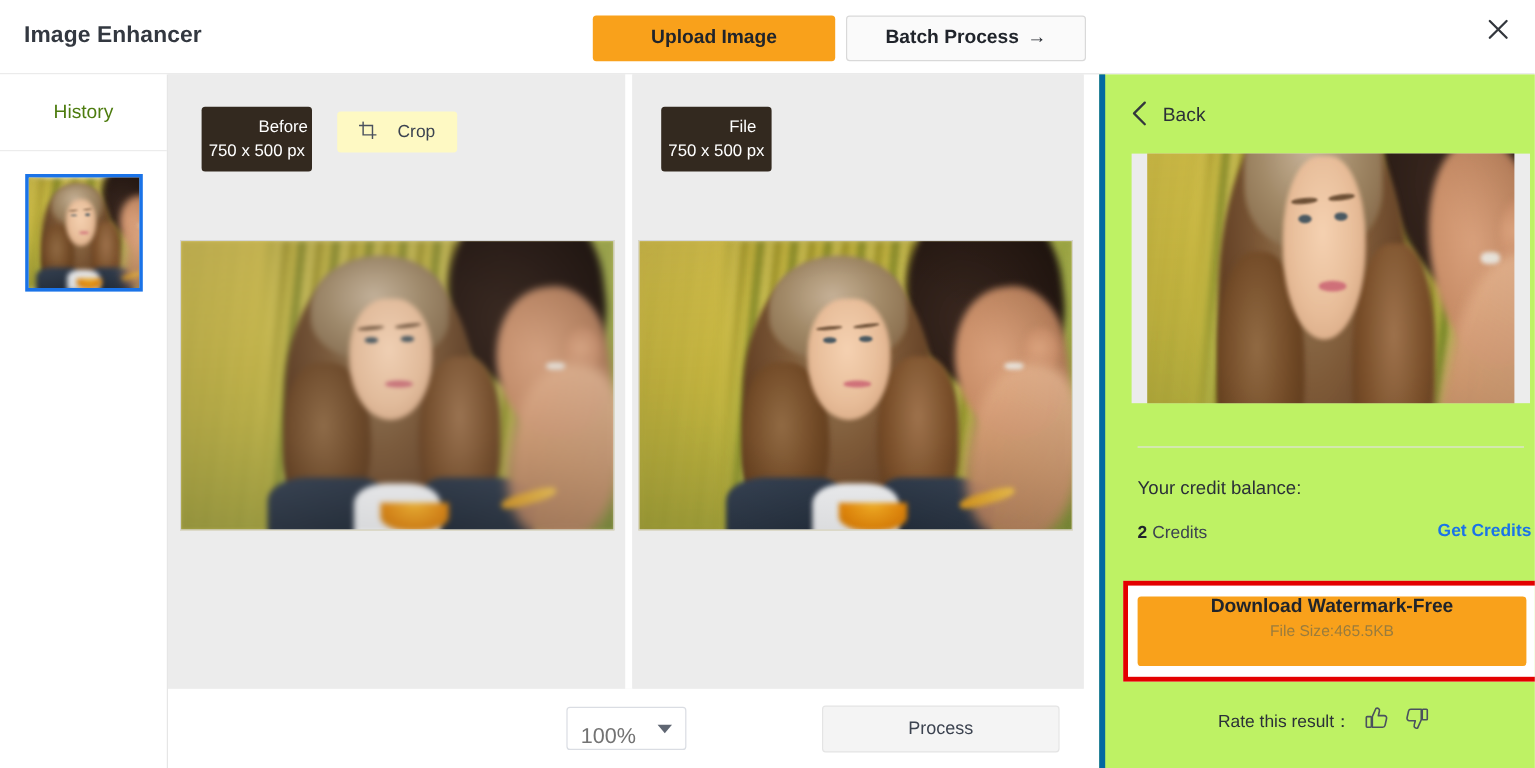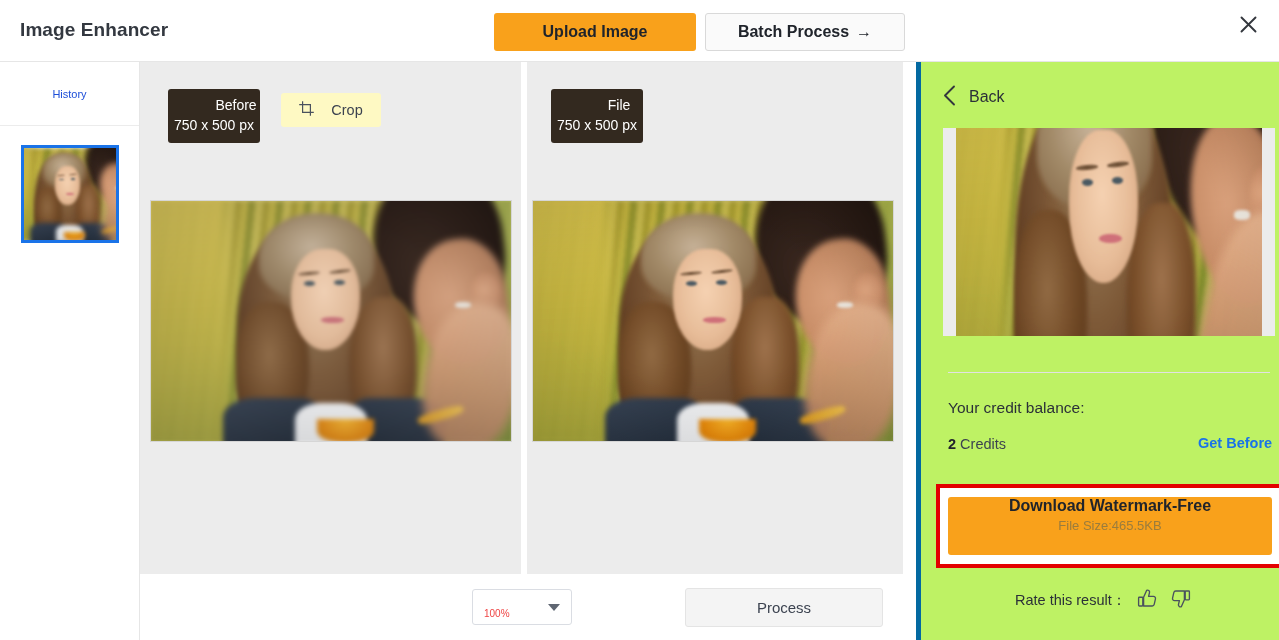--- a/index.html
+++ b/index.html
@@ -42,21 +42,21 @@
 
   
   .sidebar {
     position: absolute; left: 0; top: 62px; width: 140px; height: 578px;
     background: #fff; border-right: 1px solid #e6e6e6;
   }
   .sidebar-head {
     height: 64px; border-bottom: 1px solid #ececec;
     display: flex; align-items: center; justify-content: center;
   }
-  .sidebar-head-title { font-size: 11px; color: #1d4ed8; }
+  .sidebar-head-title { font-size: 16px; color: #4d7c0f; }
   .history-list { padding: 19px 0 0 0; }
   .history-thumb {
     margin: 0 auto; width: 98px; height: 98px;
     border: 3px solid #1a73e8; cursor: pointer; overflow: hidden;
     position: relative;
   }
   .delete-all {
     position: absolute; left: 0; bottom: 0; width: 139px; height: 58px;
     display: flex; align-items: center; justify-content: center; gap: 9px;
     cursor: pointer;
@@ -100,21 +100,21 @@
   
   .bottombar {
     position: absolute; left: 140px; top: 574px; width: 763px; height: 66px;
     background: #fff;
   }
   .zoom-select {
     position: absolute; left: 332px; top: 15px; width: 100px; height: 36px;
     background: #fff; border: 1px solid #dadde3; border-radius: 3px; cursor: pointer;
     display: flex; align-items: center; padding: 0 11px;
   }
-  .zoom-value { font-size: 10px; color: #ef4444; margin-top: 12px; }
+  .zoom-value { font-size: 18px; color: #737373; margin-top: 12px; }
   .zoom-caret {
     margin-left: auto; width: 0; height: 0;
     border-left: 6px solid transparent; border-right: 6px solid transparent;
     border-top: 7px solid #5f6672;
   }
   .btn-feedback {
     position: absolute; left: 545px; top: 14px; width: 198px; height: 39px;
     background: #f4f4f4; border: 1px solid #e4e4e4; border-radius: 3px;
     font-family: "Liberation Sans", sans-serif; font-size: 15px; color: #3c4350;
     cursor: pointer;
@@ -499,21 +499,21 @@
 
     <div class="panel-rule"></div>
 
     <div class="credit-title">Your credit balance:</div>
 
     <div class="credit-amount">
       <b>2</b>
       <span>Credits</span>
     </div>
 
-    <div class="get-credits">Get Before</div>
+    <div class="get-credits">Get Credits</div>
 
     <div class="download-wrap">
       <button class="btn-download">
         <span class="dl-title">Download Watermark-Free</span>
         <span class="dl-sub">File Size:465.5KB</span>
       </button>
     </div>
 
     <div class="rate-row">
       <span class="rate-label">Rate this result：</span>

